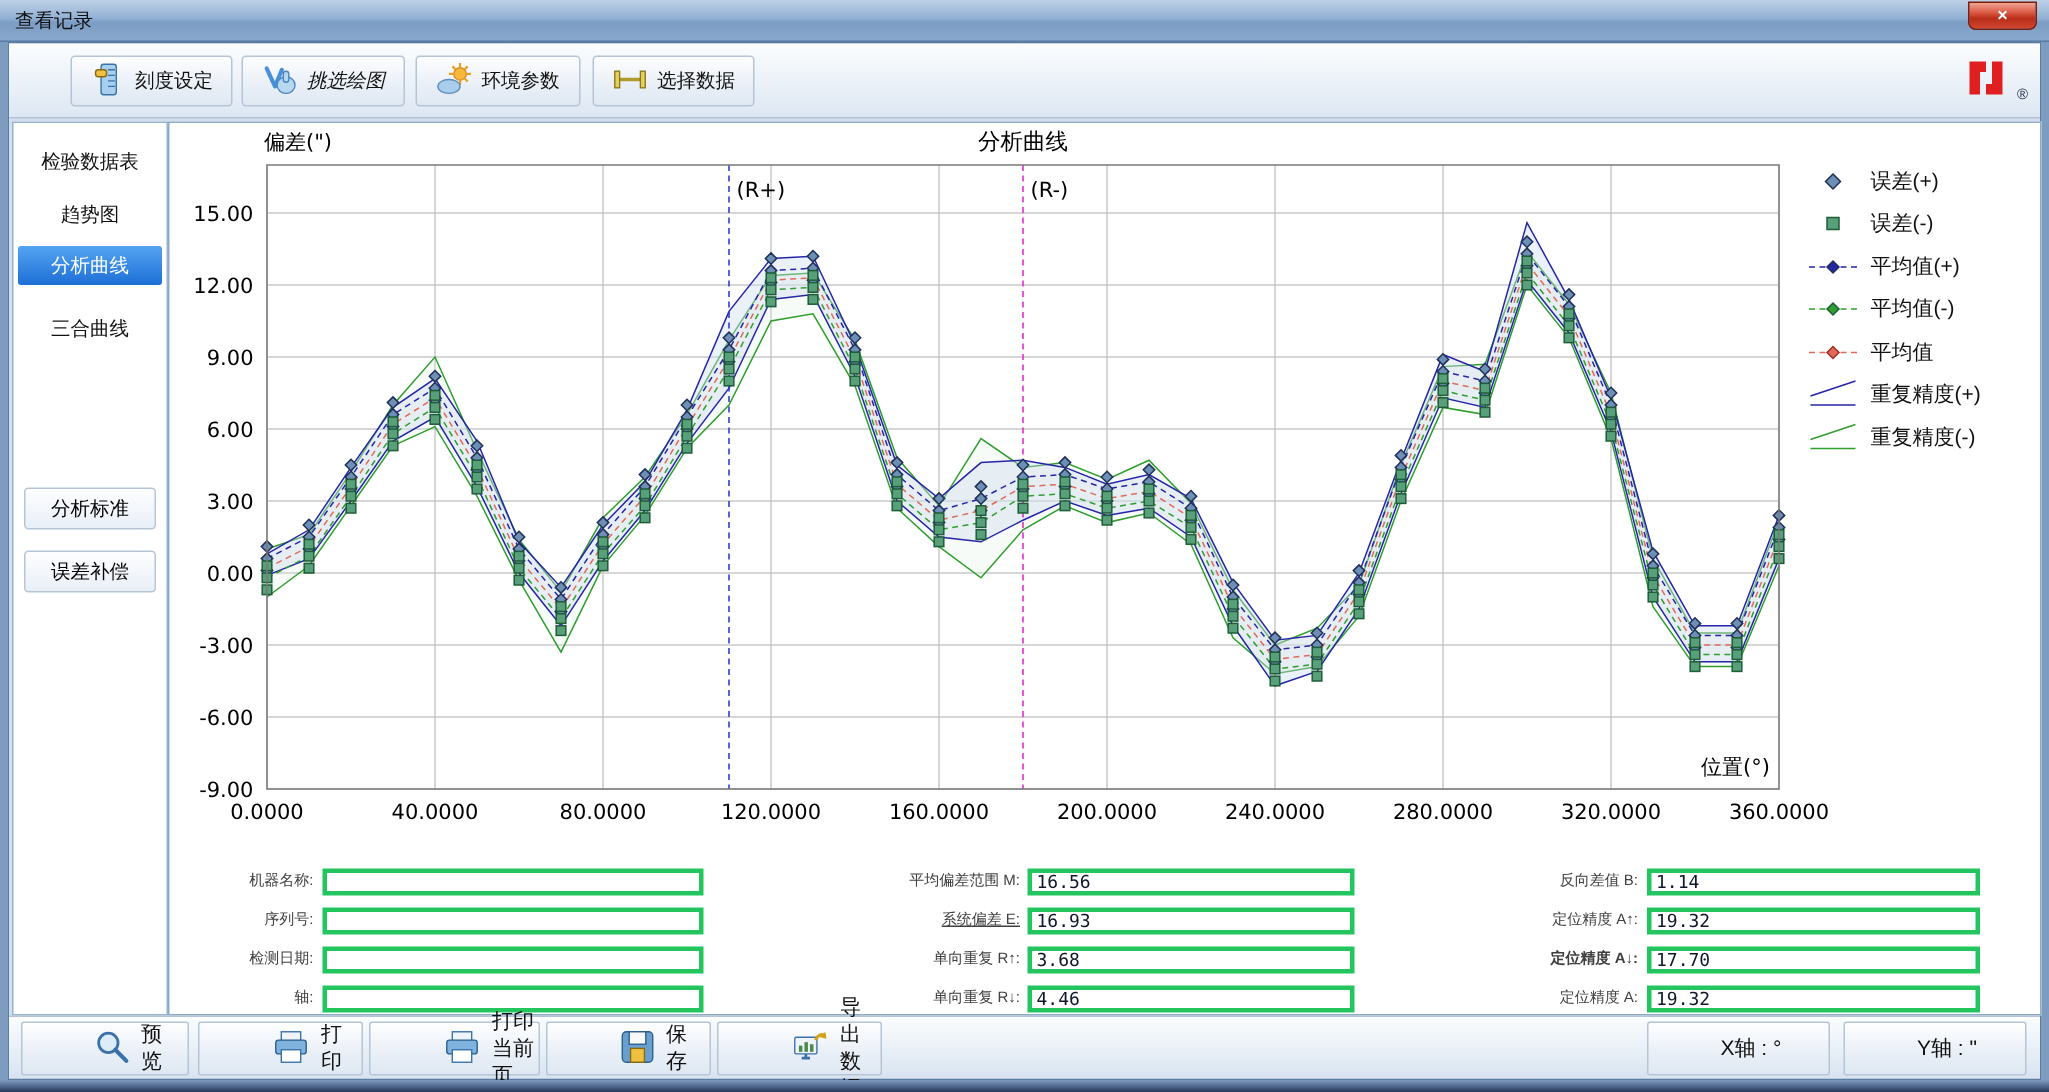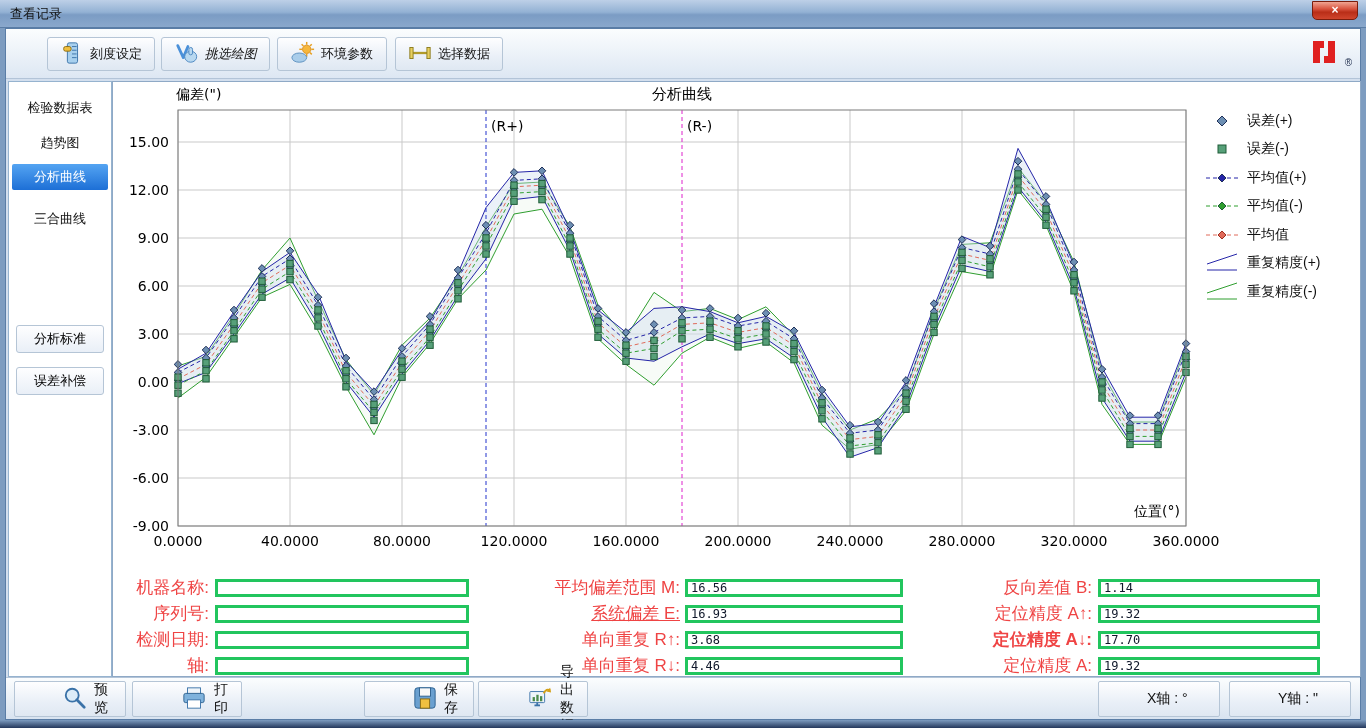--- a/index.html
+++ b/index.html
@@ -39,22 +39,22 @@
     border-radius:3px; font-size:13px; text-align:center; line-height:26px; cursor:pointer; }
   
   .content { position:absolute; left:106px; top:52px; width:1249px; height:596px;
     background:#fff; border:1px solid #8fa9c6; }
   #chart-svg { position:absolute; left:0; top:0; }
   #chart-svg text { font-family:"DejaVu Sans","Liberation Sans",sans-serif; }
   .legend { position:absolute; left:1092px; top:30px; width:152px; }
   .legend-item { display:flex; align-items:center; gap:8px; height:17px; margin-bottom:11.5px; }
   .legend-item span { font-size:14px; color:#111; }
   
-  .form-label { position:absolute; height:18px; line-height:18px; font-size:17px;
-    text-align:right; color:#ef4444; }
+  .form-label { position:absolute; height:18px; line-height:18px; font-size:10px;
+    text-align:right; color:#404040; }
   .form-input { position:absolute; height:18px; border:3px solid #22c55e; background:#fff;
     font-family:"DejaVu Sans Mono","Liberation Mono",monospace; font-size:12px;
     padding:0 3px; color:#0f172a; }
   
   .bottombar { position:absolute; left:0; bottom:0; width:100%; height:42px;
     background:linear-gradient(180deg,#fbfdfe,#d8e3f0); border-top:1px solid #b3c4d8; }
   .bbtn { position:absolute; top:3px; height:36px;
     background:linear-gradient(180deg,#fefeff,#e9eff7 60%,#dfe8f2);
     border:1px solid #b5c5d6; border-radius:2px; display:flex; align-items:center;
     justify-content:space-between; gap:7px; font-size:14px; color:#111; cursor:pointer;padding-left:48px; }
@@ -642,20 +642,29 @@
       </div>
       <div class="bbtn" style="left:126px;width:110px;">
         <span>
           <svg width="26" height="24" viewBox="0 0 26 26">
             <rect x="6" y="2" width="14" height="7" fill="#eef4fa" stroke="#3a72a8"></rect>
             <rect x="2" y="8" width="22" height="10" rx="2" fill="#7fb2dc" stroke="#2b5f8e"></rect>
             <rect x="6" y="15" width="14" height="9" fill="#fff" stroke="#3a72a8"></rect>
           </svg></span>
         <span>打 印</span>
       </div>
+      <div class="bbtn" style="left:240px;width:114px;">
+        <span>
+          <svg width="26" height="24" viewBox="0 0 26 26">
+            <rect x="6" y="2" width="14" height="7" fill="#eef4fa" stroke="#3a72a8"></rect>
+            <rect x="2" y="8" width="22" height="10" rx="2" fill="#7fb2dc" stroke="#2b5f8e"></rect>
+            <rect x="6" y="15" width="14" height="9" fill="#fff" stroke="#3a72a8"></rect>
+          </svg></span>
+        <span>打印当前页</span>
+      </div>
       <div class="bbtn" style="left:358px;width:110px;">
         <span>
           <svg width="24" height="24" viewBox="0 0 26 26">
             <rect x="2" y="2" width="22" height="22" rx="3" fill="#6aa0d0" stroke="#2b5f8e"></rect>
             <rect x="7" y="2" width="12" height="9" fill="#f8f8f8" stroke="#2b5f8e"></rect>
             <rect x="8" y="14" width="10" height="10" fill="#f0c040" stroke="#8a6a10"></rect>
           </svg></span>
         <span>保 存</span>
       </div>
       <div class="bbtn" style="left:472px;width:110px;">

